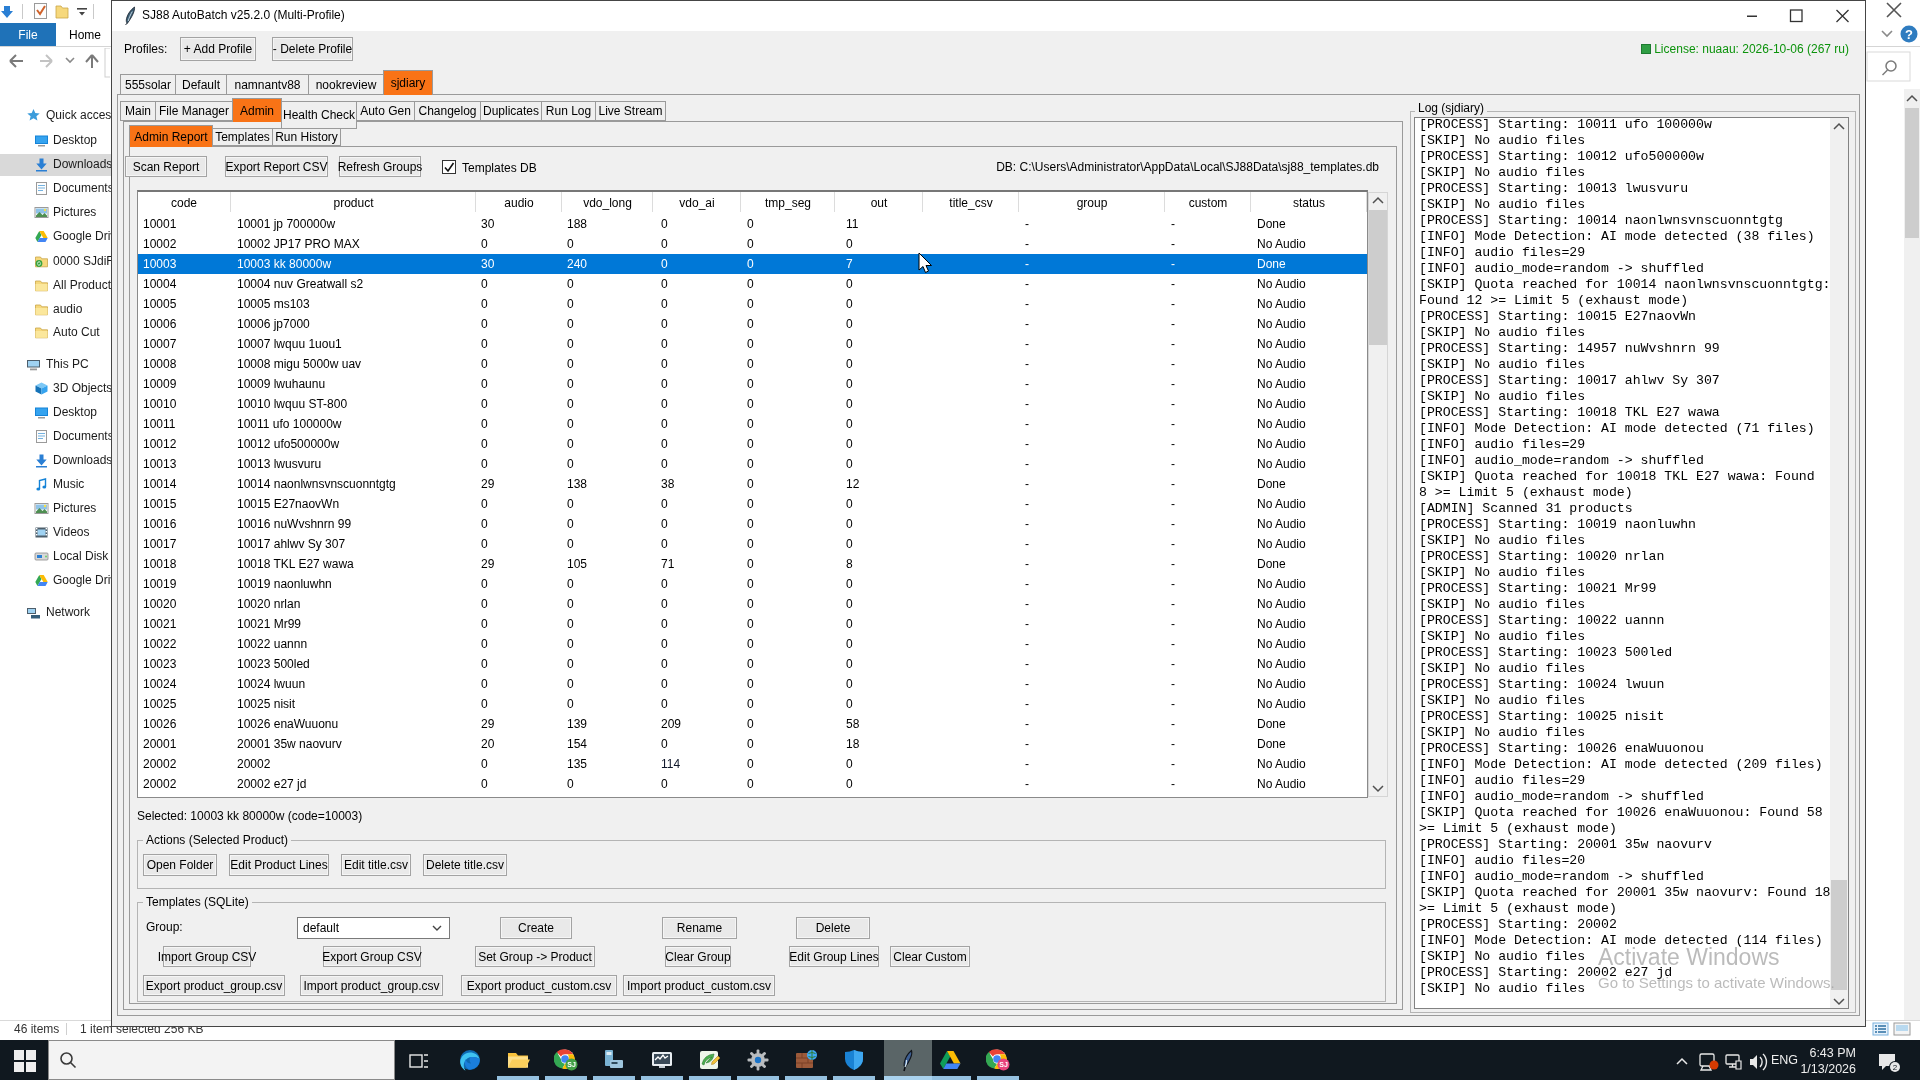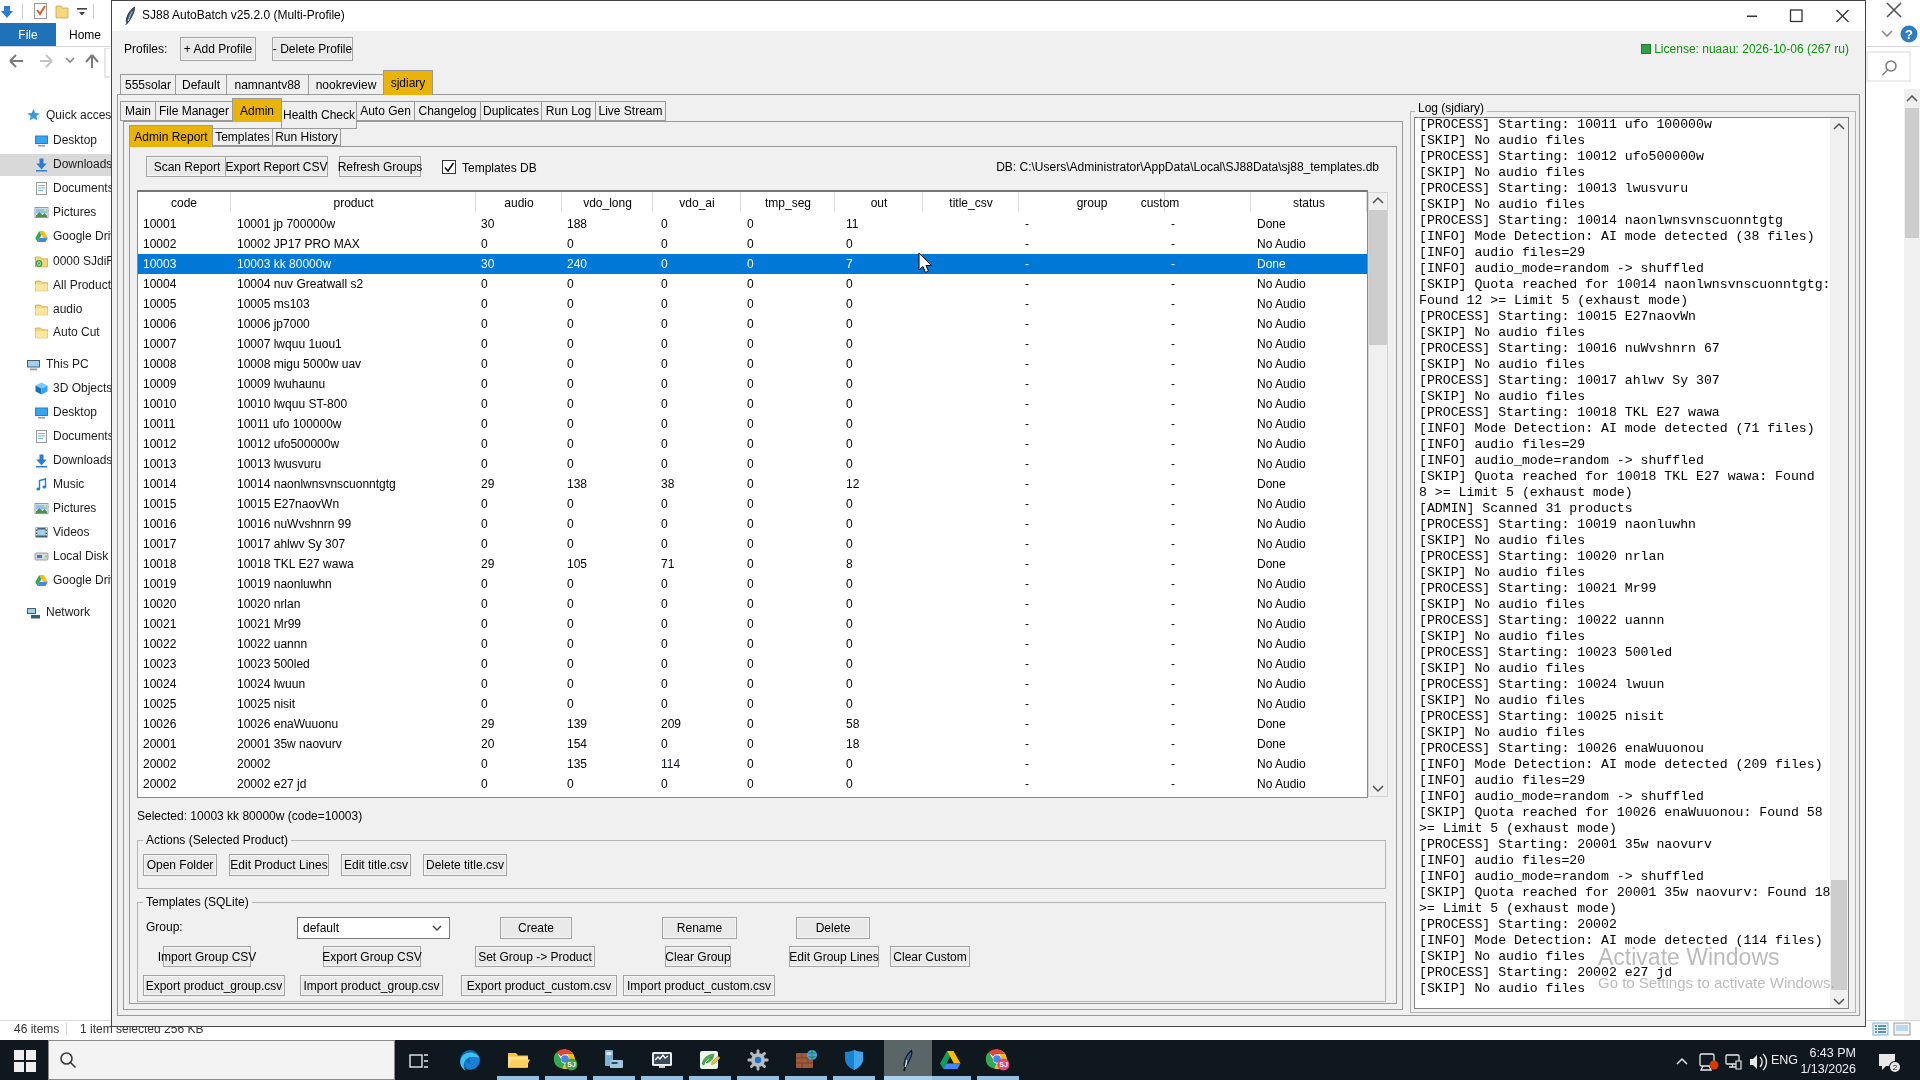--- a/index.html
+++ b/index.html
@@ -1,20 +1,20 @@
 <!DOCTYPE html>
 <html><head><meta charset="utf-8">
 <style>
 *{margin:0;padding:0;box-sizing:border-box}
 html,body{width:1920px;height:1080px;overflow:hidden;background:#fff}
 body{font-family:"Liberation Sans",sans-serif;font-size:12px;color:#000}
 .a{position:absolute}
 .btn{position:absolute;background:#e9e9e9;border:1px solid #a3a3a3;box-shadow:inset 0 0 0 1px #f5f5f5;display:flex;align-items:center;justify-content:center;font-size:12px;white-space:nowrap}
 .tab{position:absolute;background:#efefef;border:1px solid #9a9a9a;display:flex;align-items:center;justify-content:center;font-size:12px;white-space:nowrap}
-.tabsel{position:absolute;background:#eab308;border:1px solid #9a9a9a;border-bottom:none;display:flex;align-items:center;justify-content:center;font-size:12px;white-space:nowrap;z-index:3}
+.tabsel{position:absolute;background:#f97316;border:1px solid #9a9a9a;border-bottom:none;display:flex;align-items:center;justify-content:center;font-size:12px;white-space:nowrap;z-index:3}
 .gb{position:absolute;border:1px solid #b4b4b4}
 .gbl{position:absolute;background:#f0f0f0;padding:0 3px;font-size:12px;white-space:nowrap;z-index:2}
 .cell{position:absolute;white-space:nowrap;overflow:hidden}
 .mono{font-family:"Liberation Mono",monospace;font-size:13.2px;white-space:pre}
 .sbi{position:absolute;font-size:12px;color:#1b1b1b;white-space:nowrap}
 </style></head>
 <body>
 <div class="a" style="left:0;top:0;width:1920px;height:1080px;background:#fff">
 
 <svg class="a" style="left:0;top:0" width="110" height="24" viewBox="0 0 110 24">
@@ -228,21 +228,21 @@
 <div class="tab" style="left:414px;top:101px;width:67px;height:20px;z-index:2">Changelog</div>
 <div class="tab" style="left:480px;top:101px;width:62px;height:20px;z-index:2">Duplicates</div>
 <div class="tab" style="left:541px;top:101px;width:55px;height:20px;z-index:2">Run Log</div>
 <div class="tab" style="left:595px;top:101px;width:71px;height:20px;z-index:2">Live Stream</div>
 <div class="tabsel" style="left:232px;top:98px;width:50px;height:24px;z-index:3">Admin</div>
 <div class="a" style="left:123px;top:121px;width:1280px;height:889px;background:#f0f0f0;border:1px solid #9a9a9a;z-index:1"></div>
 <div class="tabsel" style="left:129px;top:125px;width:84px;height:22px;z-index:3">Admin Report</div>
 <div class="tab" style="left:212px;top:128px;width:61px;height:18px;z-index:2">Templates</div>
 <div class="tab" style="left:272px;top:128px;width:69px;height:18px;z-index:2">Run History</div>
 <div class="a" style="left:129px;top:146px;width:1268px;height:858px;background:#f0f0f0;border:1px solid #9a9a9a;z-index:1"></div>
-<div class="btn" style="left:146px;top:156px;width:82px;height:21px;z-index:2">Scan Report</div>
+<div class="btn" style="left:125px;top:156px;width:82px;height:21px;z-index:2">Scan Report</div>
 <div class="btn" style="left:225px;top:156px;width:103px;height:21px;z-index:2">Export Report CSV</div>
 <div class="btn" style="left:339px;top:156px;width:82px;height:21px;z-index:2">Refresh Groups</div>
 <svg class="a" style="left:442px;top:160px;z-index:2" width="15" height="15" viewBox="0 0 15 15">
 <rect x="0.5" y="0.5" width="13" height="13" fill="#fff" stroke="#333"></rect>
 <path d="M3 7.5 l3 3.5 5.5-8" stroke="#111" stroke-width="1.6" fill="none"></path>
 </svg>
 <div class="a" style="left:462px;top:161px;z-index:2">Templates DB</div>
 <div class="a" style="left:1379px;top:160px;z-index:2;transform:translateX(-100%);white-space:nowrap">DB: C:\Users\Administrator\AppData\Local\SJ88Data\sj88_templates.db</div>
 <div class="a" style="left:137px;top:190px;width:1231px;height:608px;background:#fff;border:1px solid #8a8a8a;border-top:2px solid #777;z-index:1"></div>
 <div class="a" style="left:137px;top:192px;width:94px;height:20px;border-right:1px solid #dcdcdc;z-index:2"></div>
@@ -257,21 +257,21 @@
 <div class="a" style="left:697.0px;top:196px;transform:translateX(-50%);z-index:2">vdo_ai</div>
 <div class="a" style="left:741px;top:192px;width:94px;height:20px;border-right:1px solid #dcdcdc;z-index:2"></div>
 <div class="a" style="left:788.0px;top:196px;transform:translateX(-50%);z-index:2">tmp_seg</div>
 <div class="a" style="left:835px;top:192px;width:88px;height:20px;border-right:1px solid #dcdcdc;z-index:2"></div>
 <div class="a" style="left:879.0px;top:196px;transform:translateX(-50%);z-index:2">out</div>
 <div class="a" style="left:923px;top:192px;width:96px;height:20px;border-right:1px solid #dcdcdc;z-index:2"></div>
 <div class="a" style="left:971.0px;top:196px;transform:translateX(-50%);z-index:2">title_csv</div>
 <div class="a" style="left:1019px;top:192px;width:146px;height:20px;border-right:1px solid #dcdcdc;z-index:2"></div>
 <div class="a" style="left:1092.0px;top:196px;transform:translateX(-50%);z-index:2">group</div>
 <div class="a" style="left:1165px;top:192px;width:86px;height:20px;border-right:1px solid #dcdcdc;z-index:2"></div>
-<div class="a" style="left:1160px;top:196px;transform:translateX(-50%);z-index:2">custom</div>
+<div class="a" style="left:1208.0px;top:196px;transform:translateX(-50%);z-index:2">custom</div>
 <div class="a" style="left:1251px;top:192px;width:116px;height:20px;border-right:1px solid #dcdcdc;z-index:2"></div>
 <div class="a" style="left:1309.0px;top:196px;transform:translateX(-50%);z-index:2">status</div>
 <div class="cell" style="left:143px;top:217px;width:85px;color:#000;z-index:2">10001</div>
 <div class="cell" style="left:237px;top:217px;width:236px;color:#000;z-index:2">10001 jp 700000w</div>
 <div class="cell" style="left:481px;top:217px;width:78px;color:#000;z-index:2">30</div>
 <div class="cell" style="left:567px;top:217px;width:83px;color:#000;z-index:2">188</div>
 <div class="cell" style="left:661px;top:217px;width:77px;color:#000;z-index:2">0</div>
 <div class="cell" style="left:747px;top:217px;width:85px;color:#000;z-index:2">0</div>
 <div class="cell" style="left:846px;top:217px;width:74px;color:#000;z-index:2">11</div>
 <div class="cell" style="left:1025px;top:217px;width:100px;color:#000;z-index:2">-</div>
@@ -604,21 +604,21 @@
 <div class="a mono" style="left:1419px;top:181px;z-index:2">[PROCESS] Starting: 10013 lwusvuru</div>
 <div class="a mono" style="left:1419px;top:197px;z-index:2">[SKIP] No audio files</div>
 <div class="a mono" style="left:1419px;top:213px;z-index:2">[PROCESS] Starting: 10014 naonlwnsvnscuonntgtg</div>
 <div class="a mono" style="left:1419px;top:229px;z-index:2">[INFO] Mode Detection: AI mode detected (38 files)</div>
 <div class="a mono" style="left:1419px;top:245px;z-index:2">[INFO] audio files=29</div>
 <div class="a mono" style="left:1419px;top:261px;z-index:2">[INFO] audio_mode=random -&gt; shuffled</div>
 <div class="a mono" style="left:1419px;top:277px;z-index:2">[SKIP] Quota reached for 10014 naonlwnsvnscuonntgtg:</div>
 <div class="a mono" style="left:1419px;top:293px;z-index:2">Found 12 &gt;= Limit 5 (exhaust mode)</div>
 <div class="a mono" style="left:1419px;top:309px;z-index:2">[PROCESS] Starting: 10015 E27naovWn</div>
 <div class="a mono" style="left:1419px;top:325px;z-index:2">[SKIP] No audio files</div>
-<div class="a mono" style="left:1419px;top:341px;z-index:2">[PROCESS] Starting: 10016 nuWvshnrn 67</div>
+<div class="a mono" style="left:1419px;top:341px;z-index:2">[PROCESS] Starting: 14957 nuWvshnrn 99</div>
 <div class="a mono" style="left:1419px;top:357px;z-index:2">[SKIP] No audio files</div>
 <div class="a mono" style="left:1419px;top:373px;z-index:2">[PROCESS] Starting: 10017 ahlwv Sy 307</div>
 <div class="a mono" style="left:1419px;top:389px;z-index:2">[SKIP] No audio files</div>
 <div class="a mono" style="left:1419px;top:405px;z-index:2">[PROCESS] Starting: 10018 TKL E27 wawa</div>
 <div class="a mono" style="left:1419px;top:421px;z-index:2">[INFO] Mode Detection: AI mode detected (71 files)</div>
 <div class="a mono" style="left:1419px;top:437px;z-index:2">[INFO] audio files=29</div>
 <div class="a mono" style="left:1419px;top:453px;z-index:2">[INFO] audio_mode=random -&gt; shuffled</div>
 <div class="a mono" style="left:1419px;top:469px;z-index:2">[SKIP] Quota reached for 10018 TKL E27 wawa: Found</div>
 <div class="a mono" style="left:1419px;top:485px;z-index:2">8 &gt;= Limit 5 (exhaust mode)</div>
 <div class="a mono" style="left:1419px;top:501px;z-index:2">[ADMIN] Scanned 31 products</div>

